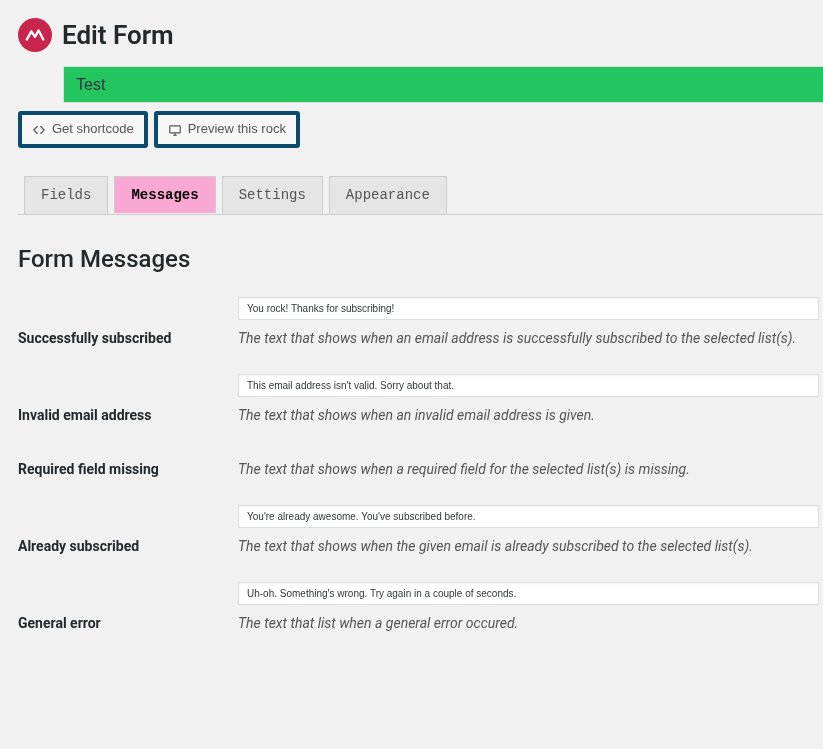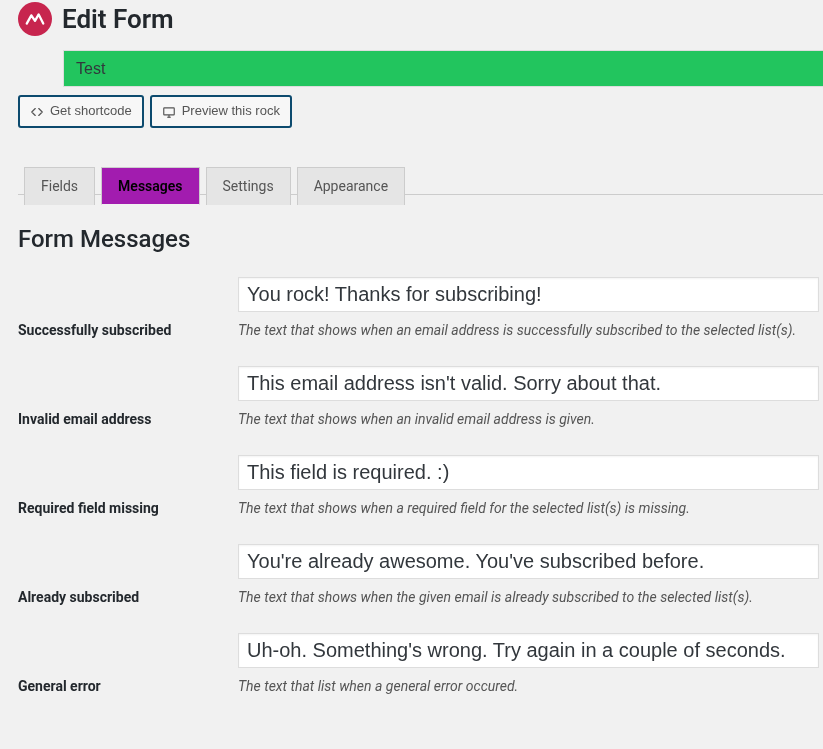--- a/index.html
+++ b/index.html
@@ -6,21 +6,21 @@
   body {
     font-family: -apple-system, BlinkMacSystemFont, "Segoe UI", Roboto, "Helvetica Neue", Arial, sans-serif;
     background: #f1f1f1;
     color: #23282d;
     font-size: 13px;
     width: 823px;
     height: 749px;
     overflow: hidden;
   }
   .wrap {
-    padding: 2px 0 0 18px;
+    padding: 18px 0 0 18px;
   }
   .header {
     display: flex;
     align-items: center;
     gap: 10px;
     margin-bottom: 14px;
   }
   .logo {
     width: 34px;
     height: 34px;
@@ -50,21 +50,21 @@
   .buttonrow {
     margin-top: 8px;
     display: flex;
     gap: 6px;
   }
   .btn {
     display: inline-flex;
     align-items: center;
     gap: 6px;
     background: #f7f7f7;
-    border: 2px solid #0c4a6e;
+    border: 4px solid #0c4a6e;
     color: #555;
     padding: 4px 10px;
     font-size: 13px;
     border-radius: 3px;
     cursor: pointer;
     line-height: 1.6;
   }
   .tabs {
     margin-top: 28px;
     display: flex;
@@ -74,25 +74,26 @@
     padding: 10px 16px;
     font-size: 14px;
     color: #555;
     background: #e5e5e5;
     border: 1px solid #ccc;
     border-bottom: none;
     margin-right: 0;
     margin-left: 6px;
     cursor: pointer;
     position: relative;
-    top: 11px;
+    top: 0;
+    font-family: Liberation Mono, monospace;
   }
   .tab:first-child { margin-left: 6px; }
   .tab.active {
-    background: #a21caf;
+    background: #f9a8d4;
     border-bottom: 1px solid #f1f1f1;
     color: #000;
     font-weight: 600;
   }
   .section-title {
     font-size: 24px;
     font-weight: 500;
     color: #23282d;
     margin: 30px 0 24px 0;
   }
@@ -108,21 +109,21 @@
     font-weight: 700;
     color: #23282d;
     padding-top: 6px;
   }
   .form-field {
     flex: 1;
     padding-right: 4px;
   }
   .text-input {
     width: 100%;
-    font-size: 20px;
+    font-size: 10px;
     padding: 5px 8px;
     border: 1px solid #ddd;
     background: #fff;
     color: #32373c;
     outline: none;
     box-shadow: inset 0 1px 2px rgba(0,0,0,.05);
   }
   .help {
     font-size: 14px;
     font-style: italic;
@@ -189,21 +190,20 @@
     <div class="form-label">Invalid email address</div>
     <div class="form-field">
       <input type="text" class="text-input" value="This email address isn't valid. Sorry about that." style="">
       <div class="help">The text that shows when an invalid email address is given.</div>
     </div>
   </div>
 
   <div class="form-row">
     <div class="form-label">Required field missing</div>
     <div class="form-field">
-      <input type="text" class="text-input" value="This field is required. :)" style="">
       <div class="help">The text that shows when a required field for the selected list(s) is missing.</div>
     </div>
   </div>
 
   <div class="form-row">
     <div class="form-label">Already subscribed</div>
     <div class="form-field">
       <input type="text" class="text-input" value="You're already awesome. You've subscribed before." style="">
       <div class="help">The text that shows when the given email is already subscribed to the selected list(s).</div>
     </div>

